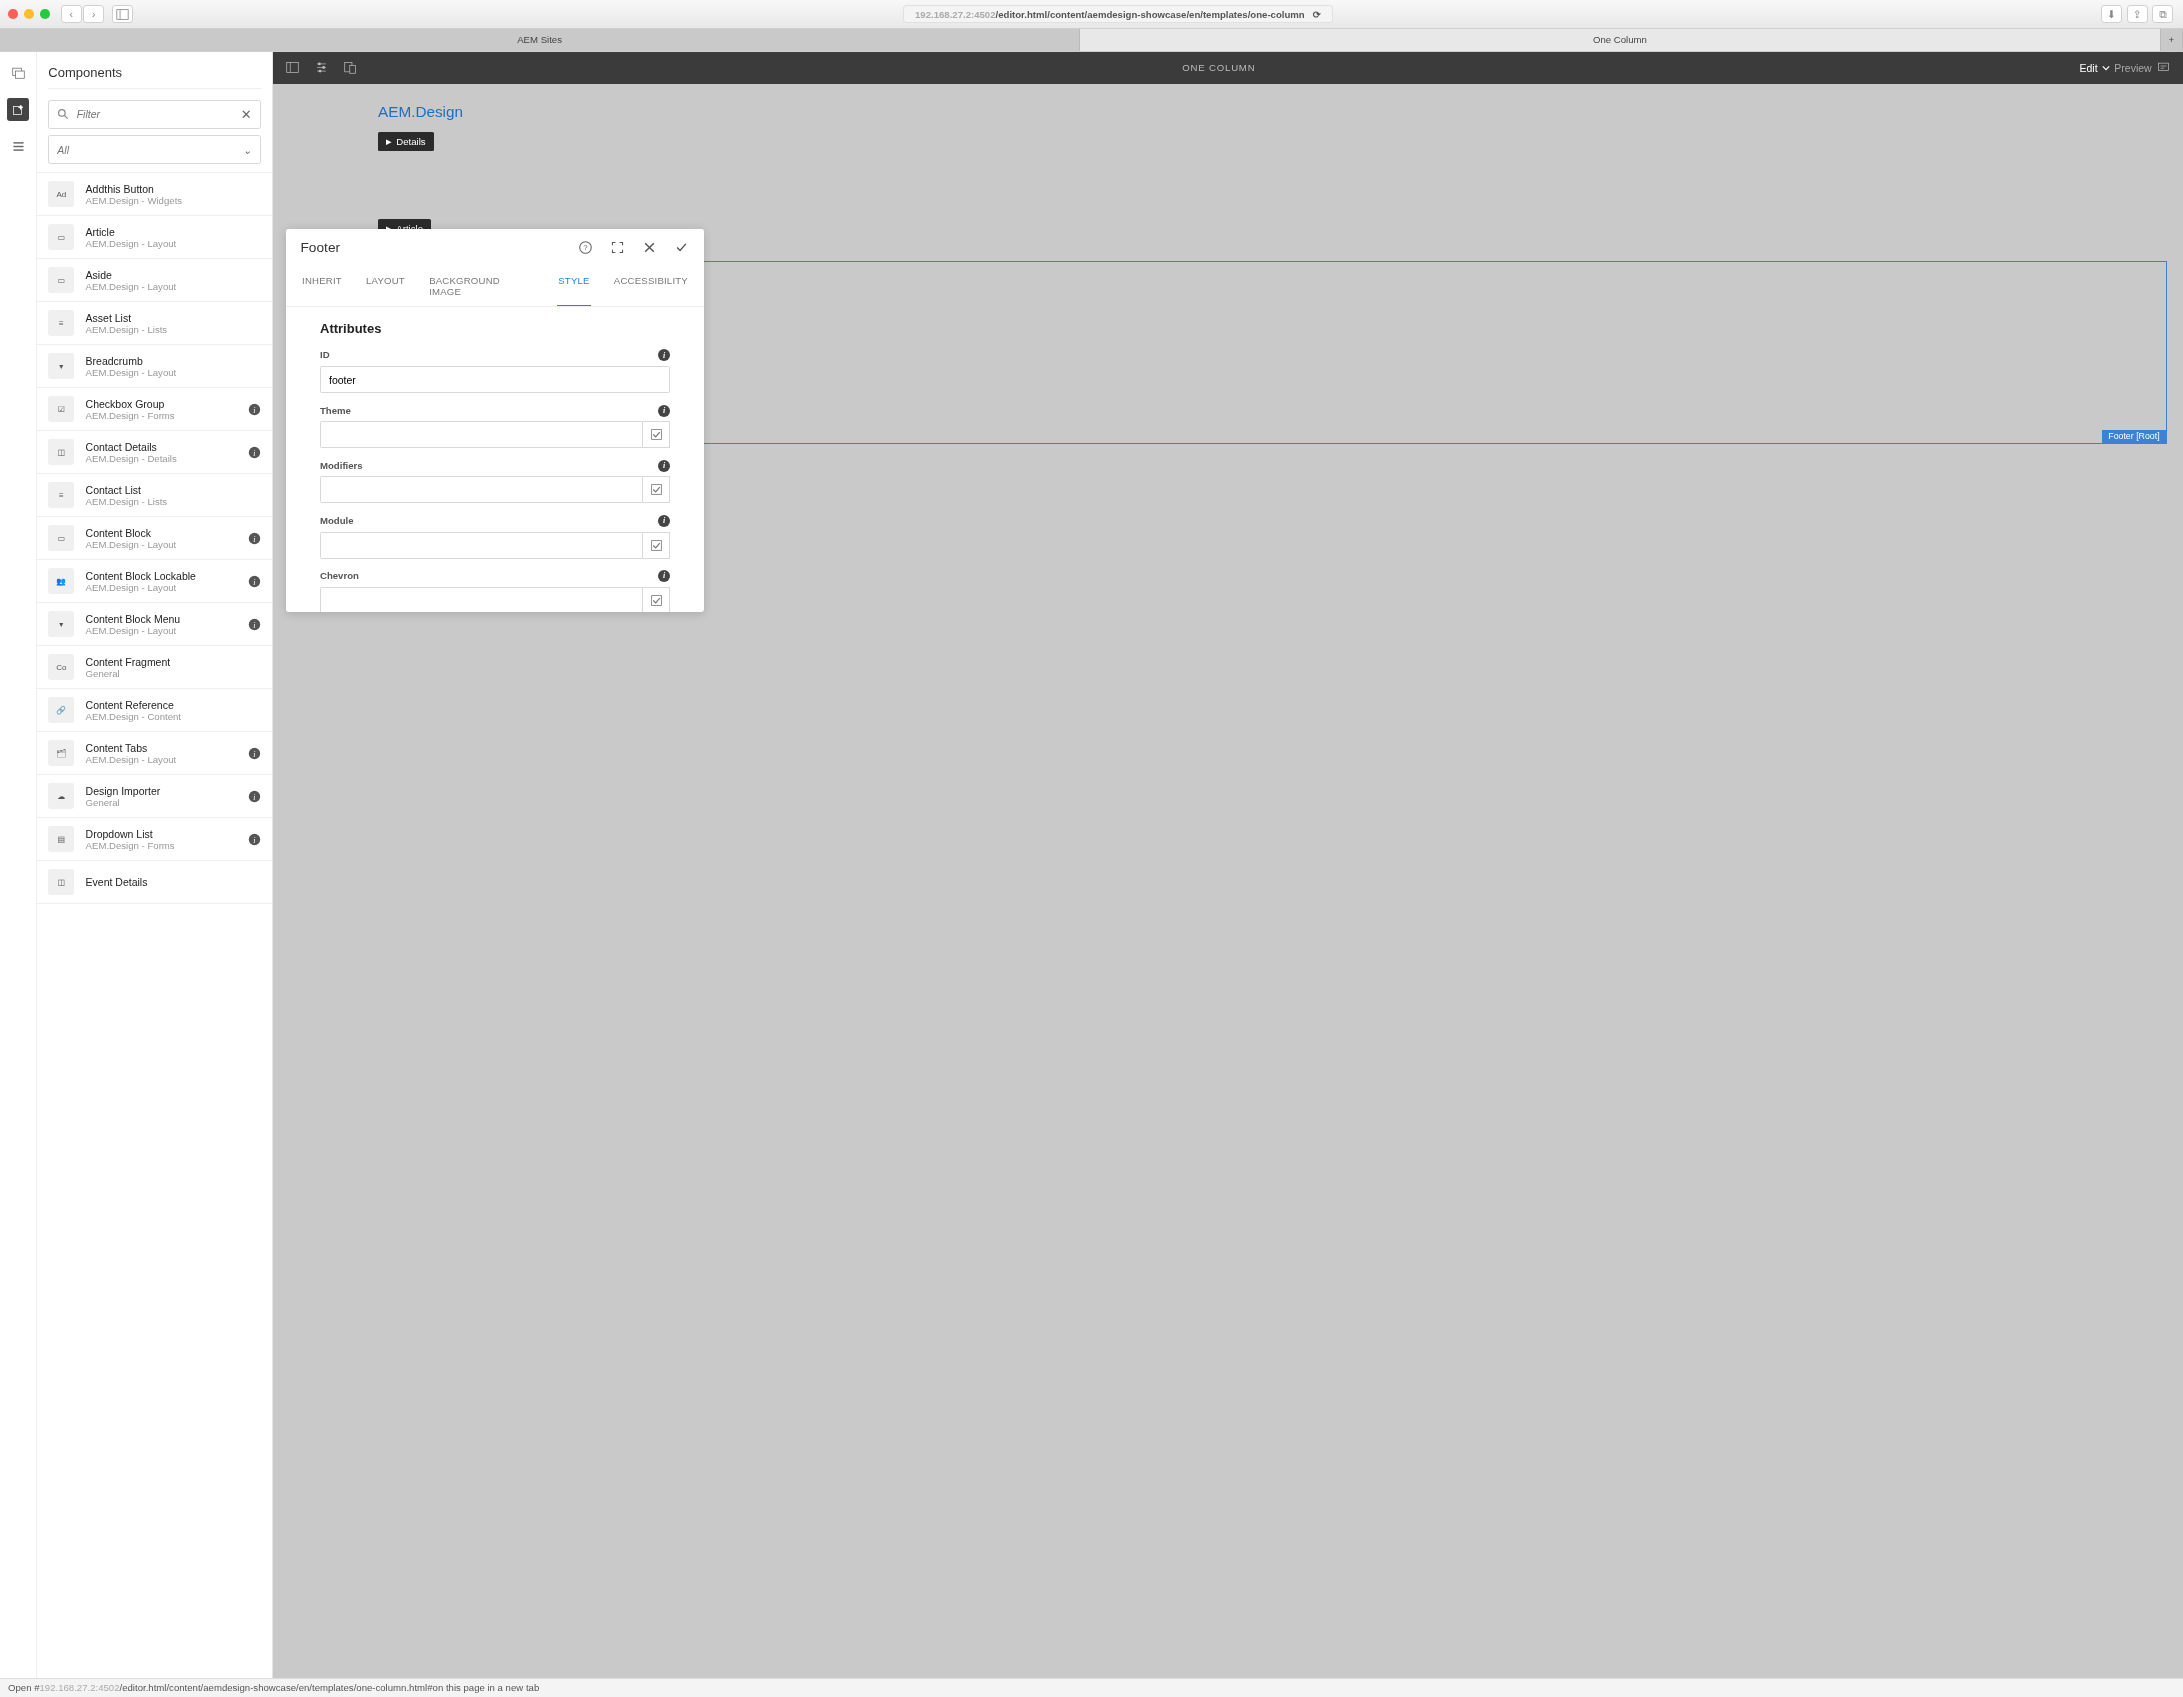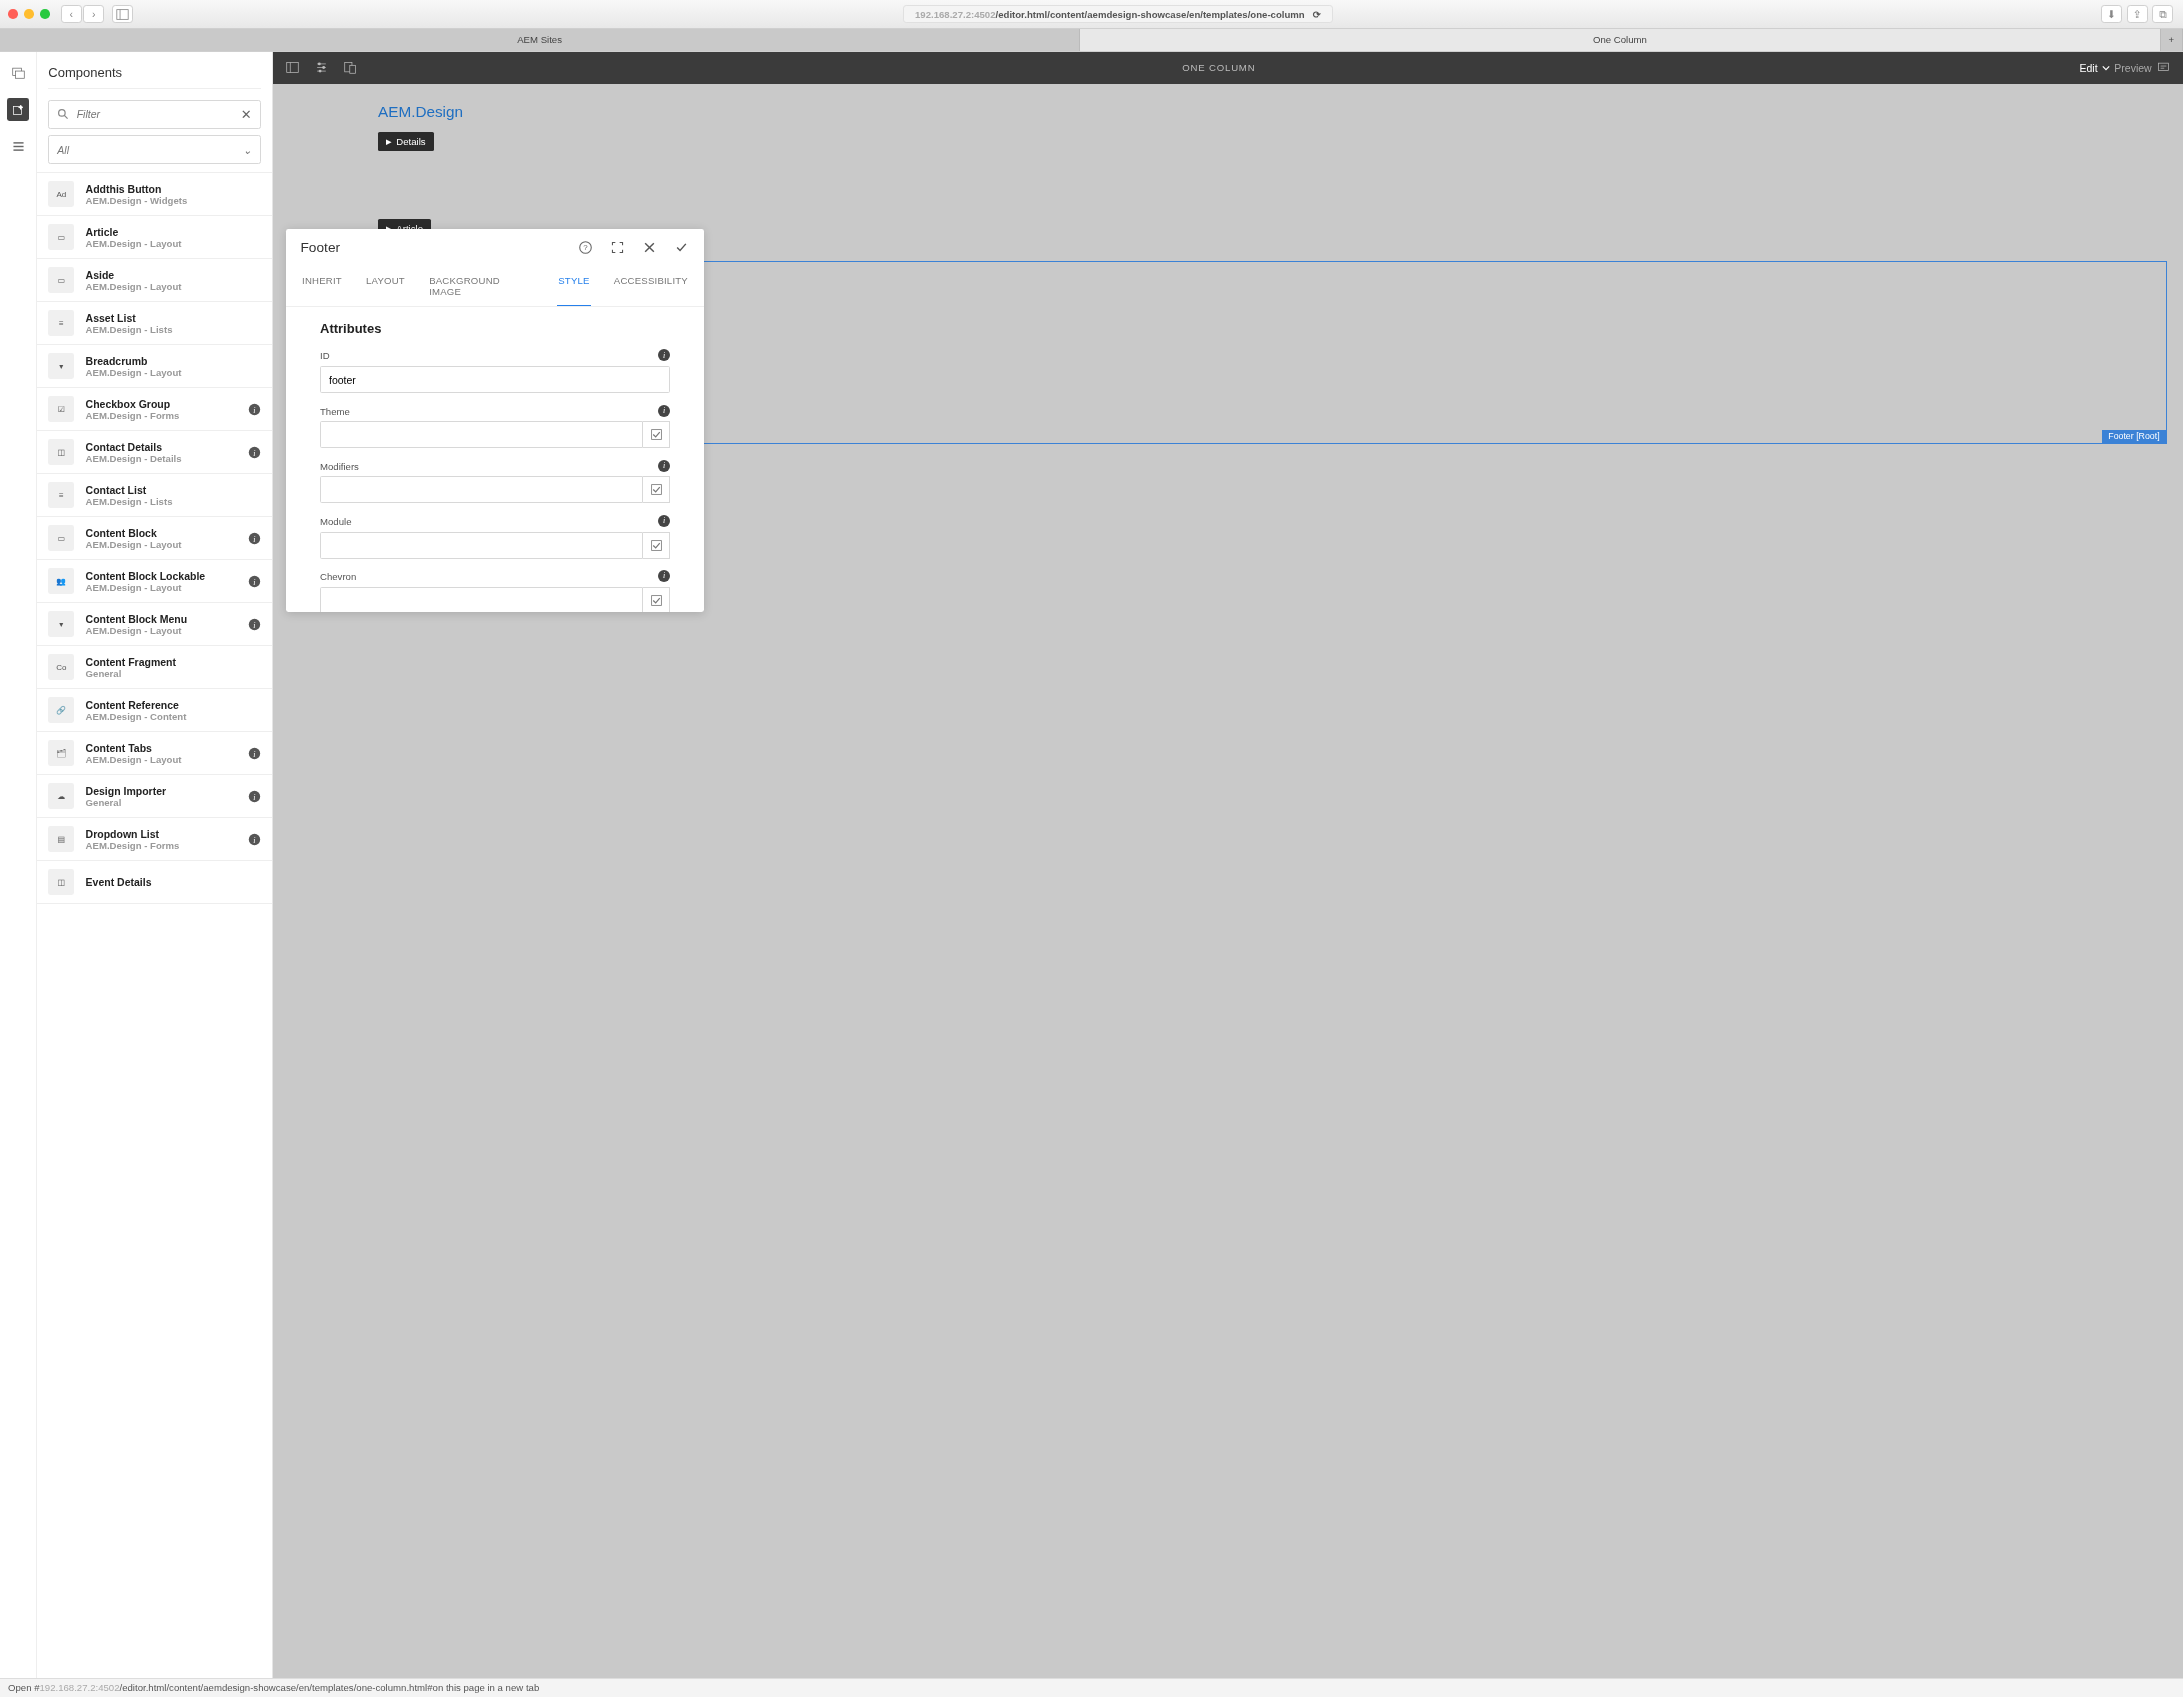--- a/index.html
+++ b/index.html
@@ -35,21 +35,21 @@
 
 .side { width:236px; border-right:0.8px solid #e5e5e5; background:#fff; display:flex; flex-direction:column; }
 .side-header { padding:13px 11.3px 8px; font-size:13px; color:#333; }
 .side-hr { border-bottom:0.8px solid #eee; margin:0 11.3px 8px; }
 .filter-box { margin:3.2px 11.3px 6.4px; border:0.8px solid #d8d8d8; border-radius:2.4px; height:29px; display:flex; align-items:center; padding:0 8px; gap:6.4px; color:#888; }
 .filter-box input { border:none; flex:1; font-size:10.5px; outline:none; font-style:italic; color:#666; }
 .dropdown { margin:0 11.3px 8px; border:0.8px solid #d8d8d8; border-radius:2.4px; height:29px; display:flex; align-items:center; padding:0 8px; color:#777; font-style:italic; justify-content:space-between; }
 .comp-list { overflow-y:auto; flex:1; border-top:0.8px solid #eee; }
 .comp-item { display:flex; align-items:center; padding:8px 11.3px; border-bottom:0.8px solid #eee; gap:11.3px; }
 .comp-icon { width:26px; height:26px; background:#f0f0f0; border-radius:2.4px; display:flex; align-items:center; justify-content:center; color:#555; font-size:8px; flex-shrink:0; }
-.comp-text { flex:1;font-weight:bold; }
+.comp-text { flex:1; }
 .comp-title { font-size:10.5px; color:#222; }
 .comp-sub { font-size:9.6px; color:#999; }
 .comp-info { width:13px; height:13px; color:#666; flex-shrink:0; }
 
 
 .canvas-wrap { flex:1; display:flex; flex-direction:column; background:#c9c9c9; position:relative; }
 .toolbar { height:32px; background:#3b3b3b; color:#bcbcbc; display:flex; align-items:center; padding:0 11.3px; }
 .toolbar-left { display:flex; gap:13px; }
 .tbbtn { width:16px; height:16px; display:flex; align-items:center; justify-content:center; }
 .toolbar-title { flex:1; text-align:center; font-size:9.6px; letter-spacing:0.8px; color:#bcbcbc; }
@@ -70,21 +70,21 @@
 .dlg-head { display:flex; align-items:center; padding:11.3px 14.5px 6.4px; }
 .dlg-title { font-size:13.7px; color:#333; flex:1; }
 .dlg-actions { display:flex; gap:16px; color:#555; }
 .dlg-actions span { width:16px; height:16px; display:flex; align-items:center; justify-content:center; }
 .dlg-tabs { display:flex; gap:21px; padding:4.8px 14.5px 0; border-bottom:0.8px solid #eee; }
 .dlg-tab { font-size:9.6px; color:#777; padding:8px 1.6px; letter-spacing:0.2px; border-bottom:1.6px solid transparent; }
 .dlg-tab.active { color:#2680eb; border-bottom-color:#2680eb; }
 .dlg-body { padding:14.5px 34px 16px; max-height:305px; overflow:hidden; }
 .dlg-section-title { font-size:13px; font-weight:600; margin-bottom:13px; }
 .field { margin-bottom:11.3px; }
-.field-label-row { display:flex; align-items:flex-end; justify-content:space-between; margin-bottom:4.8px; }
+.field-label-row { display:flex; align-items:flex-start; justify-content:space-between; margin-bottom:4.8px;font-weight:bold; }
 .field-label { font-size:9.6px; color:#555; }
 .info-dot { width:12px; height:12px; background:#444; color:#fff; border-radius:50%; display:flex; align-items:center; justify-content:center; font-size:8px; font-style:italic; font-family:serif; }
 .field-input-row { display:flex; }
 .field-input { flex:1; border:0.8px solid #d8d8d8; height:27px; padding:0 8px; font-size:10.5px; border-radius:1.6px 0 0 1.6px; }
 .field-input.solo { border-radius:1.6px; }
 .field-btn { width:27px; height:27px; border:0.8px solid #d8d8d8; border-left:none; display:flex; align-items:center; justify-content:center; color:#666; }
 
 
 .status { height:19.3px; background:#f4f4f4; border-top:0.8px solid #ddd; font-size:9.6px; color:#555; display:flex; align-items:center; padding:0 8px; }
 .status .dim { color:#aaa; }

